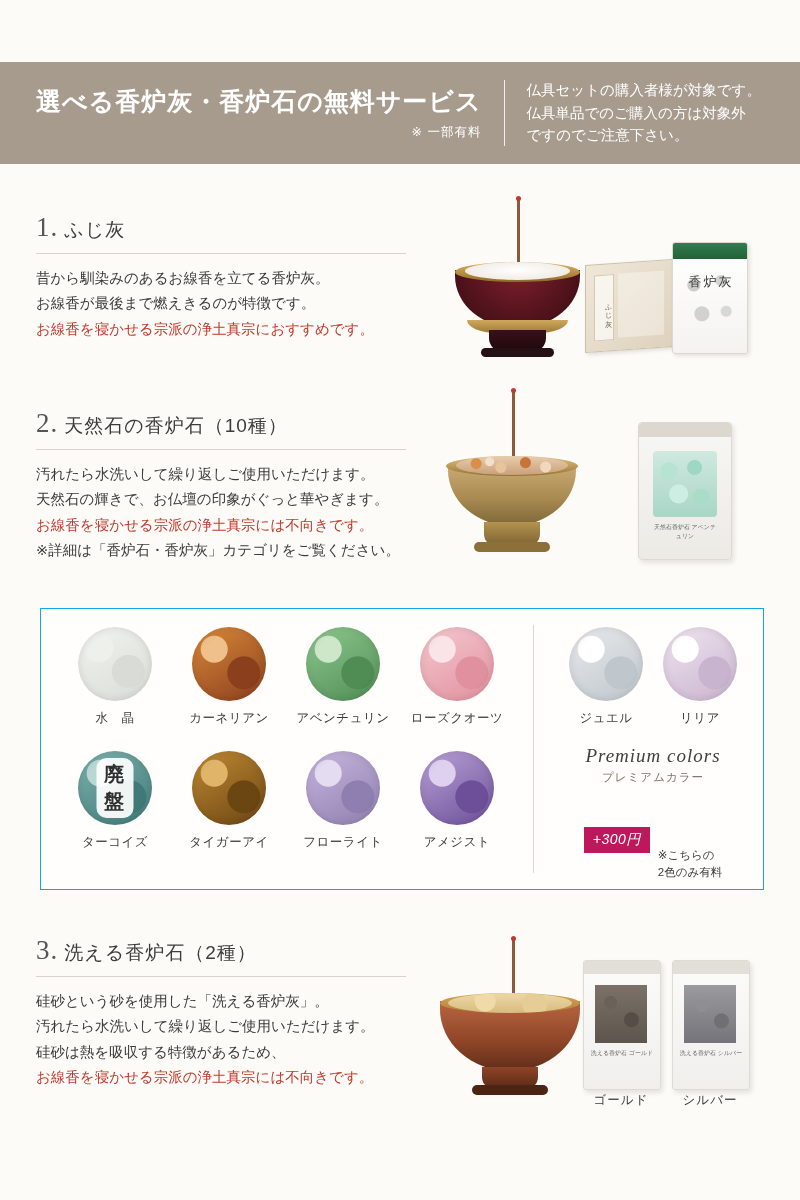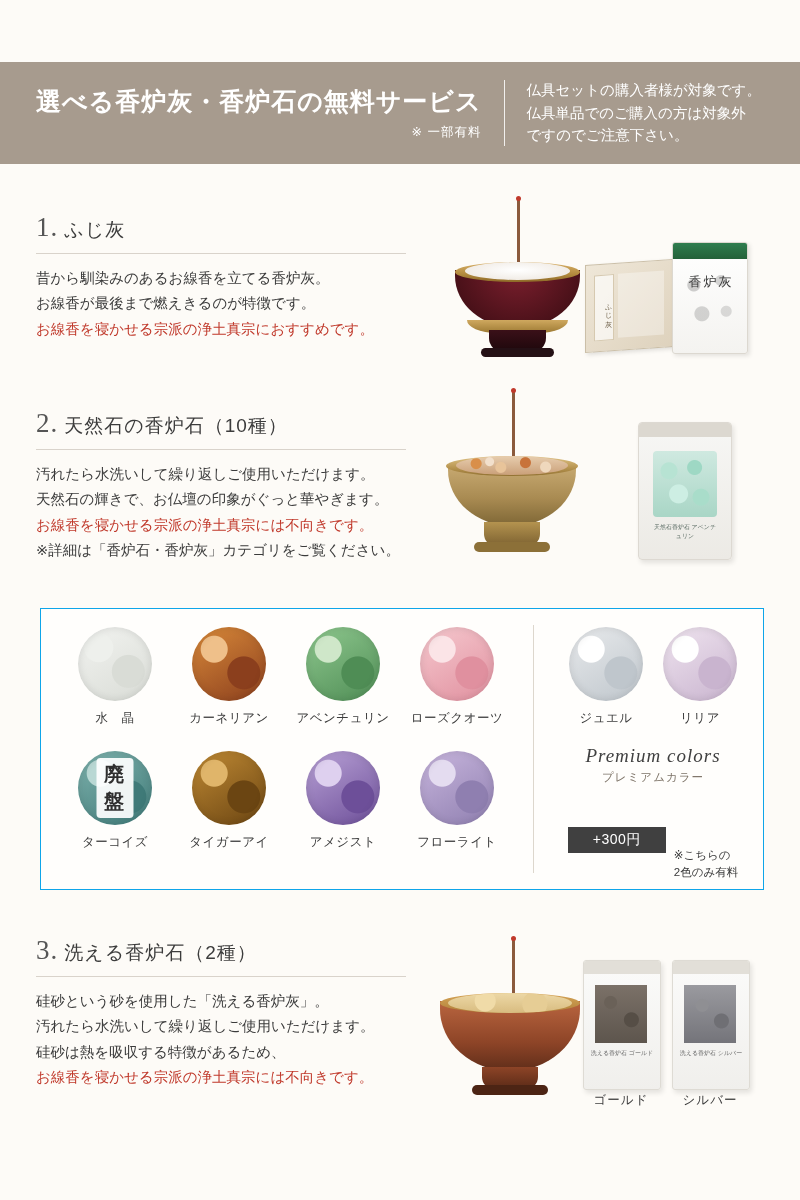--- a/index.html
+++ b/index.html
@@ -288,21 +288,21 @@
   }
   .haiban {
     position: absolute; left: 50%; top: 50%;
     transform: translate(-50%, -50%);
     background: rgba(255,255,255,0.92);
     color: #2f2f2f;
     font-size: 20px;
     font-weight: bold;
     padding: 3px 6px;
     letter-spacing: 2px;
-    border-radius: 4px;
+    border-radius: 10px;
     font-family: "Liberation Serif", serif;
   }
 
   .premium {
     position: absolute; left: 512px; top: 18px; width: 200px;
   }
   .prem-row {
     display: flex; gap: 20px; justify-content: center;
   }
   .prem-title {
@@ -319,22 +319,22 @@
     font-size: 11.5px;
     color: #7e7468;
     margin-top: 3px;
     letter-spacing: 1px;
   }
   .prem-price-row {
     display: flex; align-items: center; justify-content: center;
     margin-top: 14px; gap: 8px;
   }
   .price-tag {
-    background: #404040; color: #ffffff;
-    font-size: 14px; padding: 4px 25px; letter-spacing: 0.5px;
+    background: #be185d; color: #ffffff;
+    font-size: 14px; padding: 4px 9px; letter-spacing: 0.5px; font-style: italic;
   }
   .price-note {
     font-size: 11.5px; color: #3a3a3a; line-height: 1.45; margin-top: 48px;
   }
 
   
   .bowl3 { left: 440px; top: 975px; width: 140px; height: 130px; }
   .bowl3 .cup {
     position: absolute; left: 0; top: 26px; width: 140px; height: 70px;
     background: linear-gradient(180deg, #b9653f 0%, #8d4427 60%, #5f2d19 100%);
@@ -509,26 +509,26 @@
       <div class="disc" style="background:radial-gradient(circle at 30% 30%, #b9d8d4 0 13px, transparent 14px), radial-gradient(circle at 70% 62%, #3f7a78 0 16px, transparent 17px), linear-gradient(150deg,#7fb2ad,#3f7a78);">
         <span class="haiban">廃盤</span>
       </div>
       <div class="nm">ターコイズ</div>
     </div>
     <div class="stone">
       <div class="disc" style="background:radial-gradient(circle at 30% 30%, #e0b56a 0 13px, transparent 14px), radial-gradient(circle at 70% 62%, #6b4512 0 16px, transparent 17px), linear-gradient(150deg,#c08a34,#6b4512);"></div>
       <div class="nm">タイガーアイ</div>
     </div>
     <div class="stone">
+      <div class="disc" style="background:radial-gradient(circle at 30% 30%, #e4dcf0 0 13px, transparent 14px), radial-gradient(circle at 70% 62%, #8f7fb0 0 16px, transparent 17px), linear-gradient(150deg,#c8b6dd,#8f7fb0);"></div>
+      <div class="nm">フローライト</div>
+    </div>
+    <div class="stone">
       <div class="disc" style="background:radial-gradient(circle at 30% 30%, #ded0ef 0 13px, transparent 14px), radial-gradient(circle at 70% 62%, #6d4f99 0 16px, transparent 17px), linear-gradient(150deg,#b9a2d6,#6d4f99);"></div>
       <div class="nm">アメジスト</div>
-    </div>
-    <div class="stone">
-      <div class="disc" style="background:radial-gradient(circle at 30% 30%, #e4dcf0 0 13px, transparent 14px), radial-gradient(circle at 70% 62%, #8f7fb0 0 16px, transparent 17px), linear-gradient(150deg,#c8b6dd,#8f7fb0);"></div>
-      <div class="nm">フローライト</div>
     </div>
   </div>
 
   <div class="premium">
     <div class="prem-row">
       <div class="stone">
         <div class="disc" style="background:radial-gradient(circle at 30% 30%, #ffffff 0 13px, transparent 14px), radial-gradient(circle at 70% 62%, #bfc6cc 0 16px, transparent 17px), linear-gradient(150deg,#e8eaec,#bfc6cc);"></div>
         <div class="nm">ジュエル</div>
       </div>
       <div class="stone">

